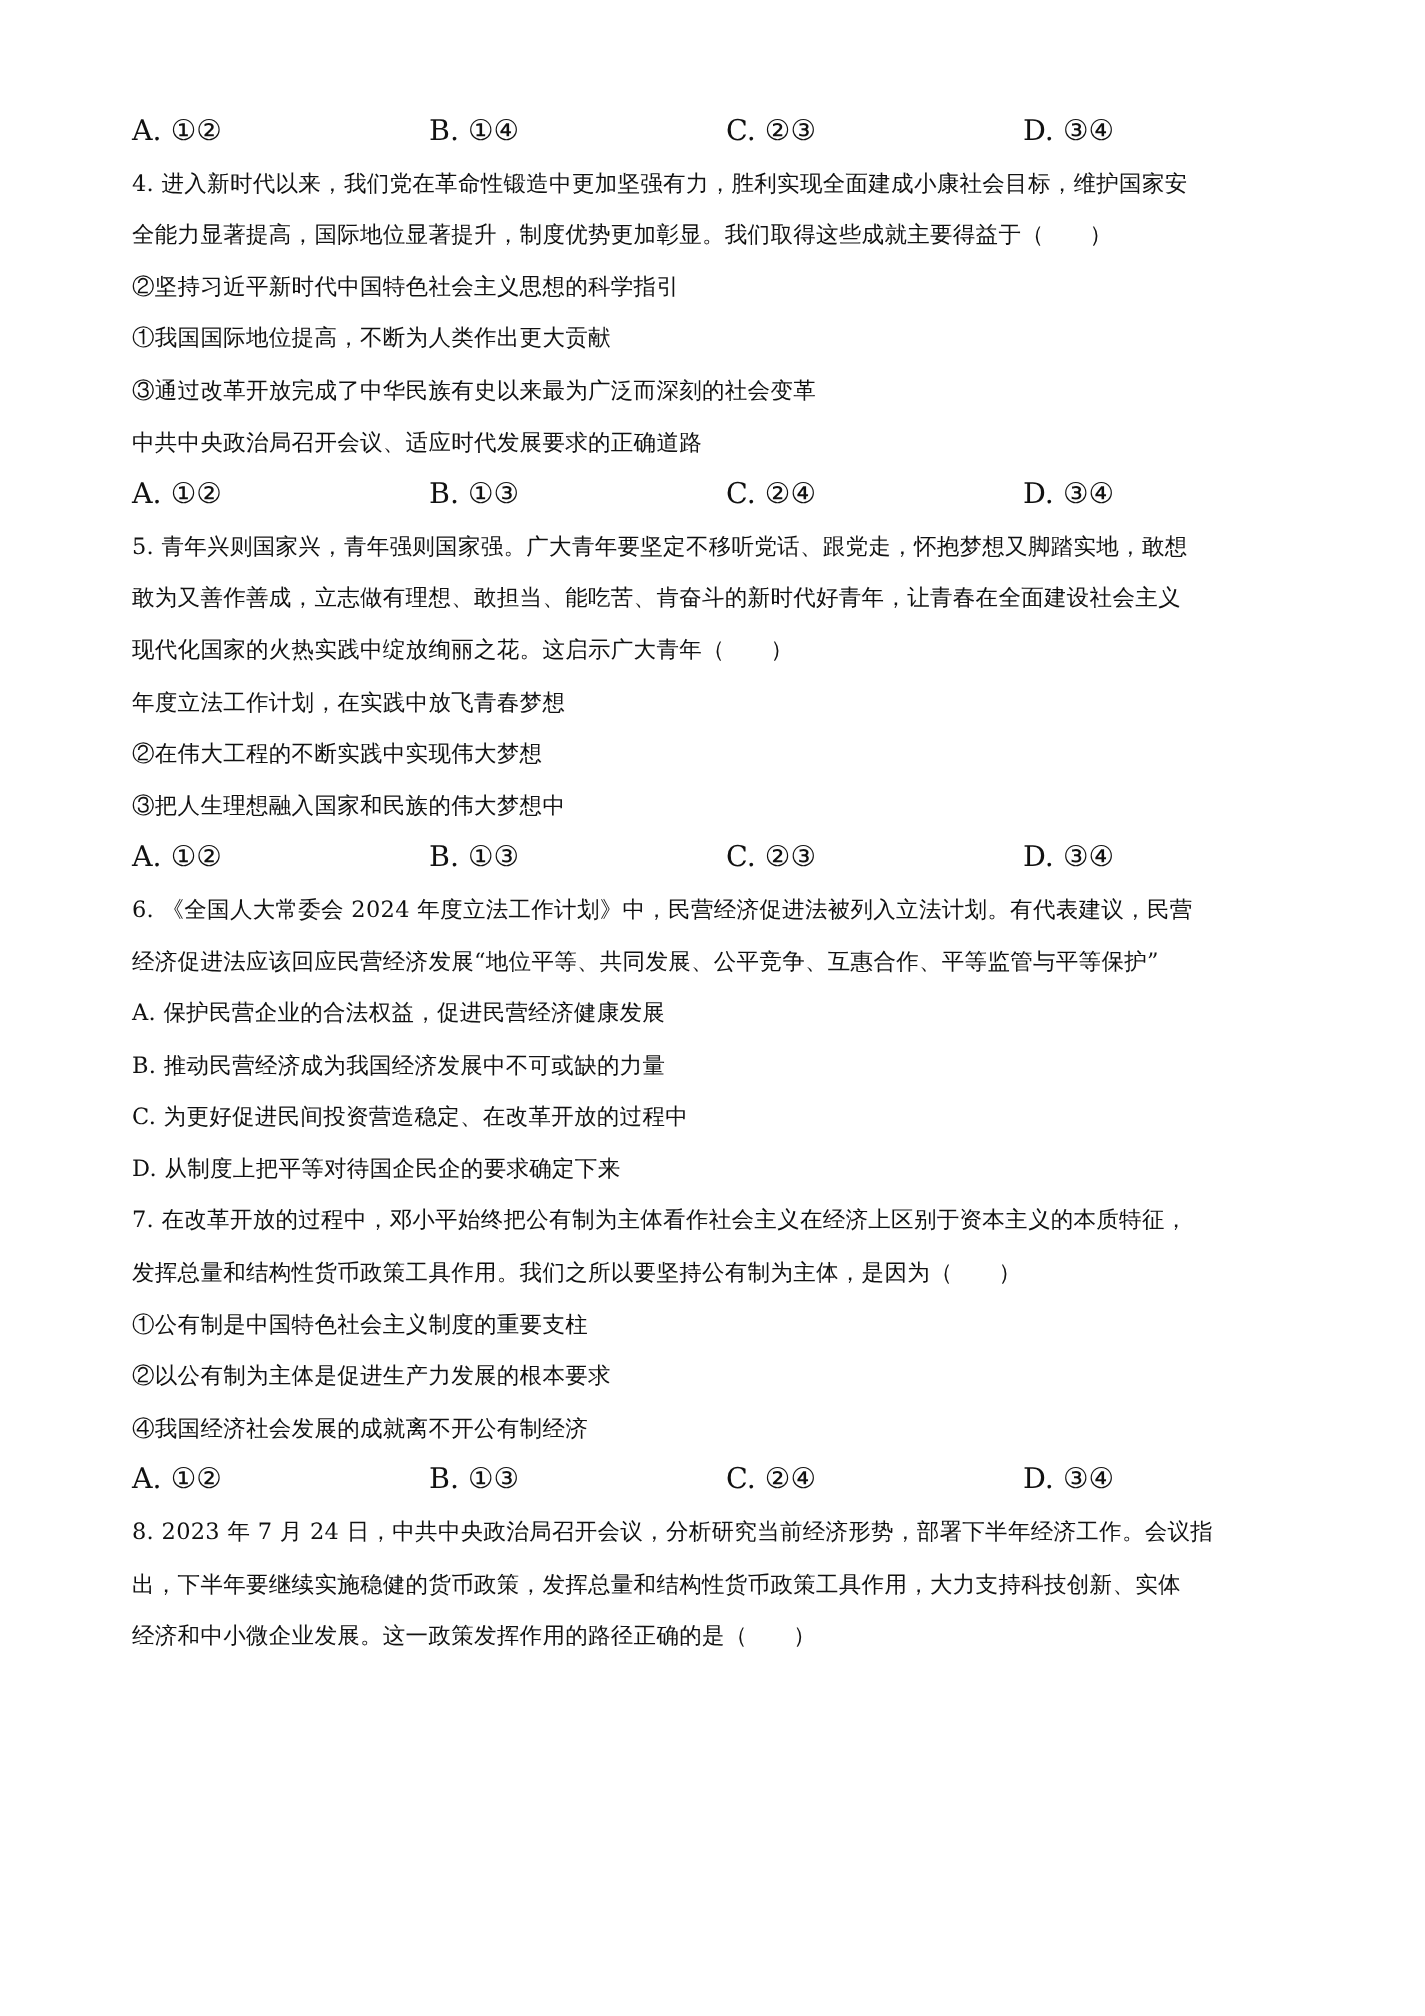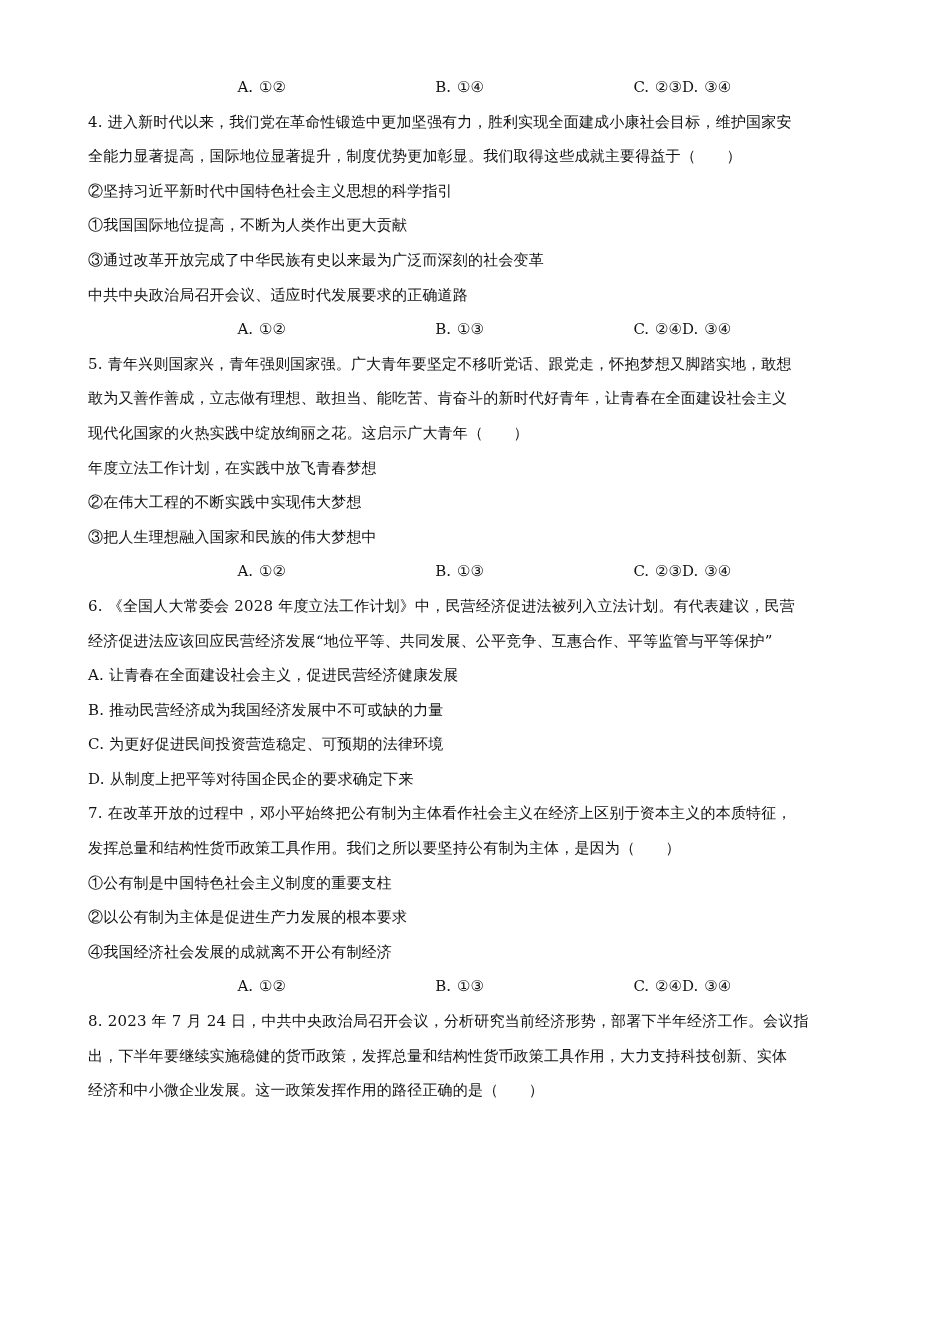--- a/index.html
+++ b/index.html
@@ -3,21 +3,21 @@
   <meta charset="utf-8">
   <style>
     html, body { margin: 0; padding: 0; background: #ffffff; }
     body {
       width: 950px; height: 1344px; position: relative; overflow: hidden;
       font-family: "DejaVu Serif", "Liberation Serif", serif;
       color: #111111; font-size: 15px;
     }
     .page { position: absolute; left: 88px; top: 70px; width: 775px; }
     .line { height: 34.6px; line-height: 34.6px; white-space: nowrap; font-size: 15px; letter-spacing: 0.2px; }
-    .opts { display: flex; height: 34.6px; line-height: 34.6px; font-size: 15px; text-align: right; }
+    .opts { display: flex; height: 34.6px; line-height: 34.6px; font-size: 19px; }
     .opt { width: 198px; white-space: nowrap; }
     .opt:last-child { width: auto; }
     .opt .lbl { margin-right: 6px; }
   </style>
 </head>
 <body>
 
 <div class="page">
 
   <div class="opts">
@@ -51,25 +51,25 @@
     <div class="line">③把人生理想融入国家和民族的伟大梦想中</div>
     <div class="opts">
       <div class="opt"><span class="lbl">A.</span><span>①②</span></div>
       <div class="opt"><span class="lbl">B.</span><span>①③</span></div>
       <div class="opt"><span class="lbl">C.</span><span>②③</span></div>
       <div class="opt"><span class="lbl">D.</span><span>③④</span></div>
     </div>
   </div>
 
   <div>
-    <div class="line">6. 《全国人大常委会 2028 年度立法工作计划》中，民营经济促进法被列入立法计划。有代表建议，民营</div>
+    <div class="line">6. 《全国人大常委会 2024 年度立法工作计划》中，民营经济促进法被列入立法计划。有代表建议，民营</div>
     <div class="line">经济促进法应该回应民营经济发展“地位平等、共同发展、公平竞争、互惠合作、平等监管与平等保护”</div>
-    <div class="line">A. 让青春在全面建设社会主义，促进民营经济健康发展</div>
+    <div class="line">A. 保护民营企业的合法权益，促进民营经济健康发展</div>
     <div class="line">B. 推动民营经济成为我国经济发展中不可或缺的力量</div>
-    <div class="line">C. 为更好促进民间投资营造稳定、可预期的法律环境</div>
+    <div class="line">C. 为更好促进民间投资营造稳定、在改革开放的过程中</div>
     <div class="line">D. 从制度上把平等对待国企民企的要求确定下来</div>
   </div>
 
   <div>
     <div class="line">7. 在改革开放的过程中，邓小平始终把公有制为主体看作社会主义在经济上区别于资本主义的本质特征，</div>
     <div class="line">发挥总量和结构性货币政策工具作用。我们之所以要坚持公有制为主体，是因为（　　）</div>
     <div class="line">①公有制是中国特色社会主义制度的重要支柱</div>
     <div class="line">②以公有制为主体是促进生产力发展的根本要求</div>
     <div class="line">④我国经济社会发展的成就离不开公有制经济</div>
     <div class="opts">

